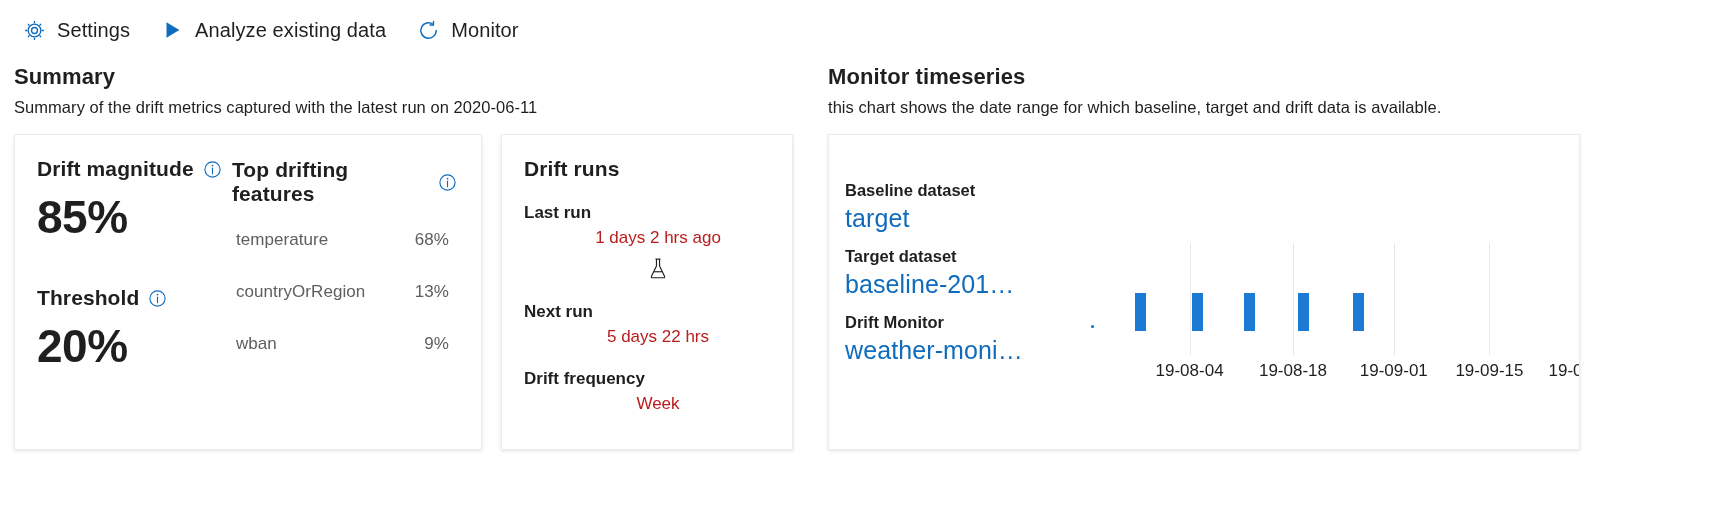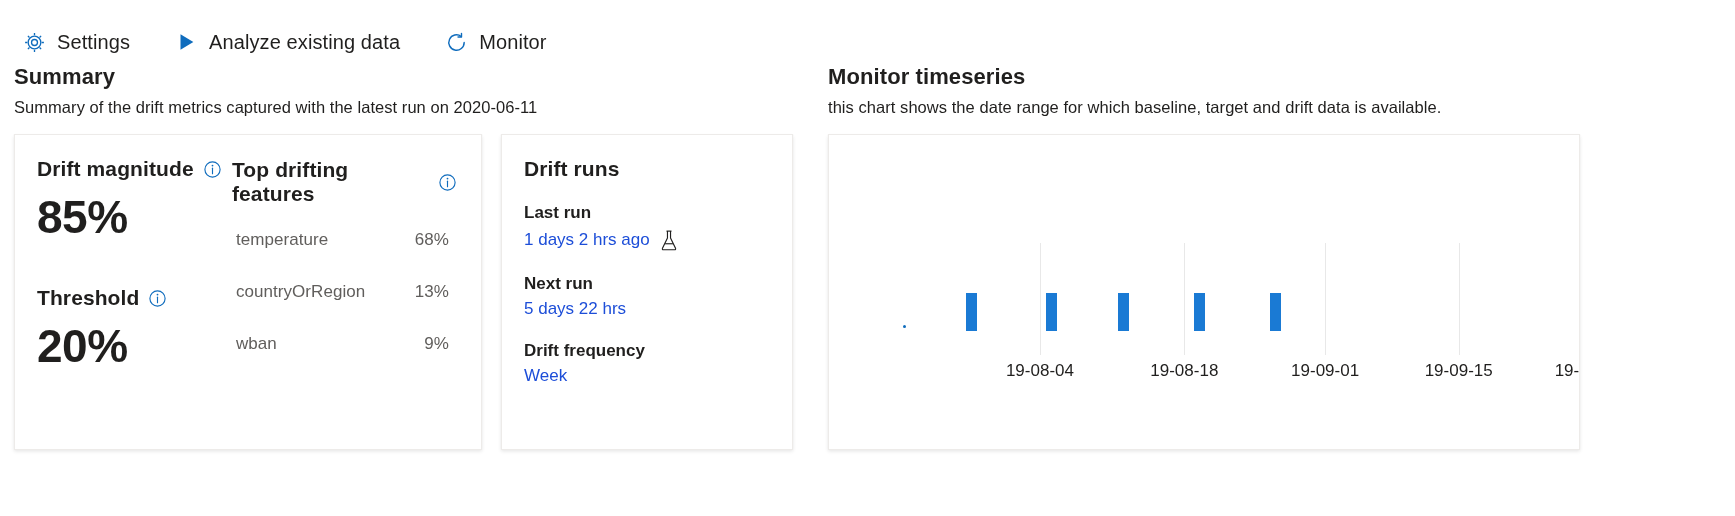--- a/index.html
+++ b/index.html
@@ -12,22 +12,22 @@
     height: 516px;
     font-family: "Liberation Sans", sans-serif;
     color: #201f1e;
     overflow: hidden;
     position: relative;
   }
 
   
   .toolbar {
     display: flex;
-    align-items: flex-start;
-    gap: 44px;
+    align-items: flex-end;
+    gap: 30px;
     padding: 30px 0 0 22px;
     height: 42px;
     box-sizing: border-box;
   }
   .cmd {
     display: flex;
     align-items: center;
     gap: 11px;
     cursor: pointer;
     user-select: none;
@@ -147,25 +147,26 @@
 
   
   .run-label {
     font-size: 17px;
     font-weight: 700;
     color: #201f1e;
     margin-top: 22px;
   }
   .run-value {
     font-size: 17px;
-    color: #1d4ed8;
+    color: #b91c1c;
     margin-top: 5px;
     display: flex;
     align-items: center;
     gap: 8px;
+    flex-direction: column;
   }
   .runs-title { margin-bottom: 2px; }
   .flask-icon {
     width: 22px; height: 24px;
     display: inline-flex; align-items: center; justify-content: center;
     cursor: pointer;
   }
 
   
   .chart-inner {
@@ -357,20 +358,30 @@
     </div>
   </div>
 
   <div class="col-right">
     <div class="section-title">Monitor timeseries</div>
     <div class="section-sub">this chart shows the date range for which baseline, target and drift data is available.</div>
 
     <div class="card card-chart">
       <div class="chart-inner">
 
+        <div class="ds-col">
+          <div class="ds-label">Baseline dataset</div>
+          <a class="ds-link">target</a>
+
+          <div class="ds-label ds-block-2">Target dataset</div>
+          <a class="ds-link">baseline-201…</a>
+
+          <div class="ds-label ds-block-2">Drift Monitor</div>
+          <a class="ds-link">weather-moni…</a>
+        </div>
 
         <div class="plot-col">
           <div class="plot-area" id="plot-area">
               <div class="gridline" style="left: 27%; background: rgb(232, 232, 232);"></div>
               <div class="gridline" style="left: 47%; background: rgb(232, 232, 232);"></div>
               <div class="gridline" style="left: 66.5%; background: rgb(232, 232, 232);"></div>
               <div class="gridline" style="left: 85%; background: rgb(232, 232, 232);"></div>
               <div class="bar" style="left: calc(17.5% - 5px); background: rgb(26, 122, 212); height: 38px; top: 118px;"></div>
               <div class="bar" style="left: calc(28.5% - 5px); background: rgb(26, 122, 212); height: 38px; top: 118px;"></div>
               <div class="bar" style="left: calc(38.5% - 5px); background: rgb(26, 122, 212); height: 38px; top: 118px;"></div>

